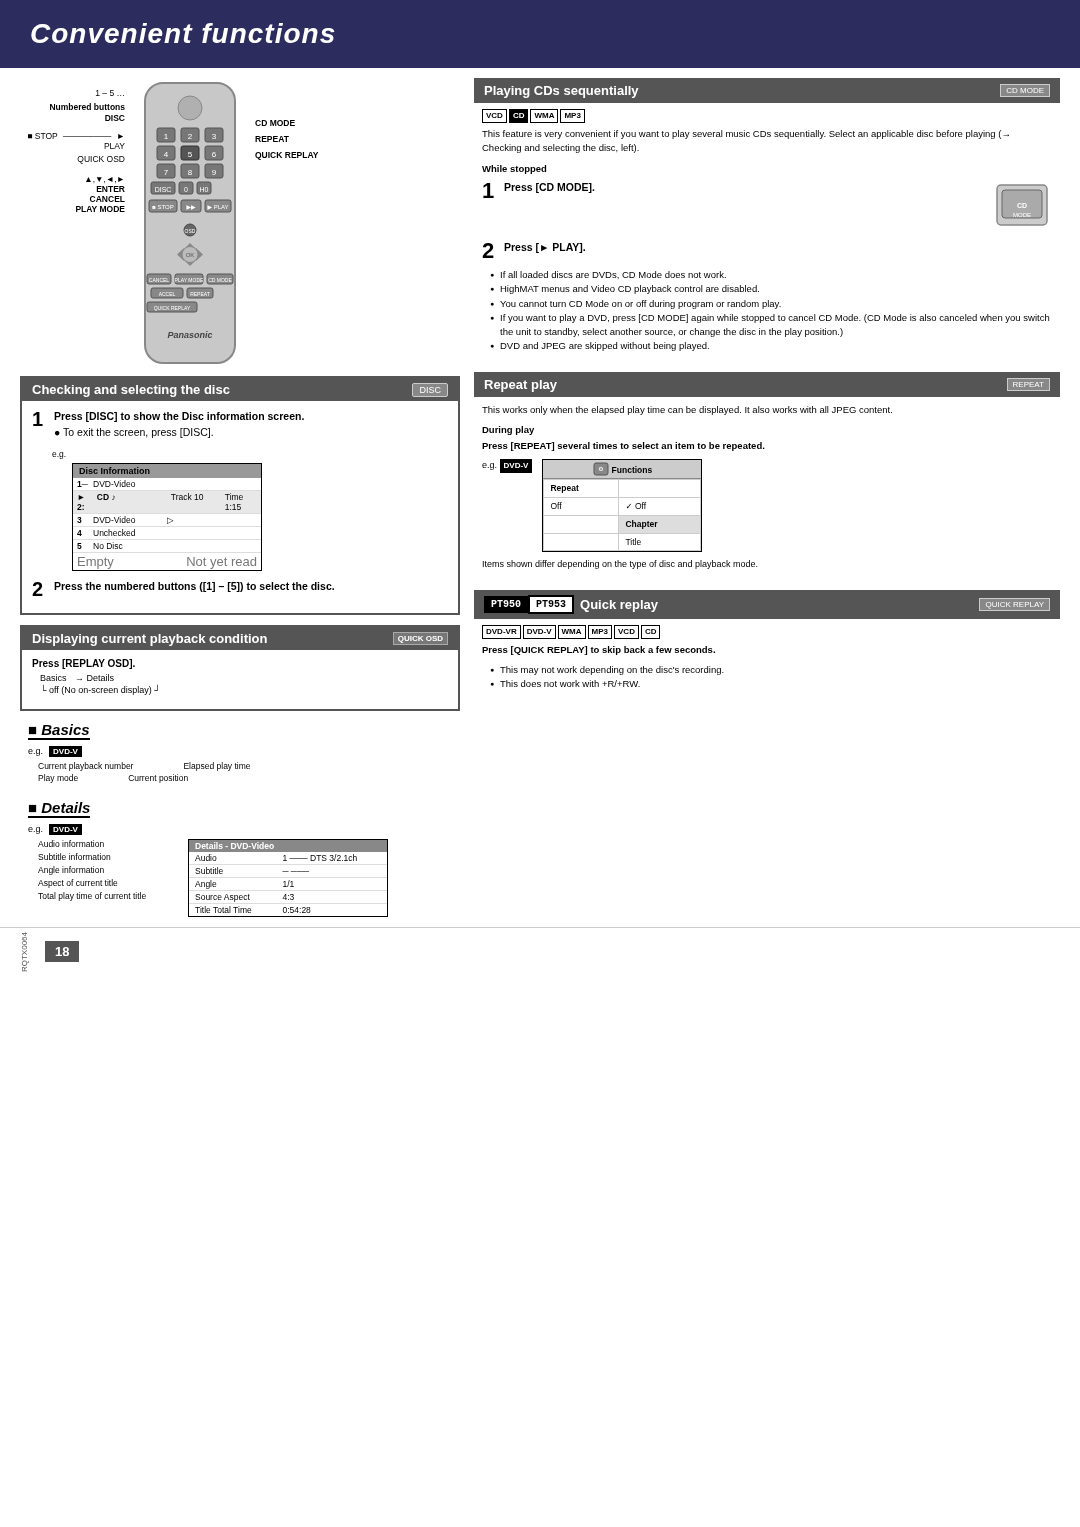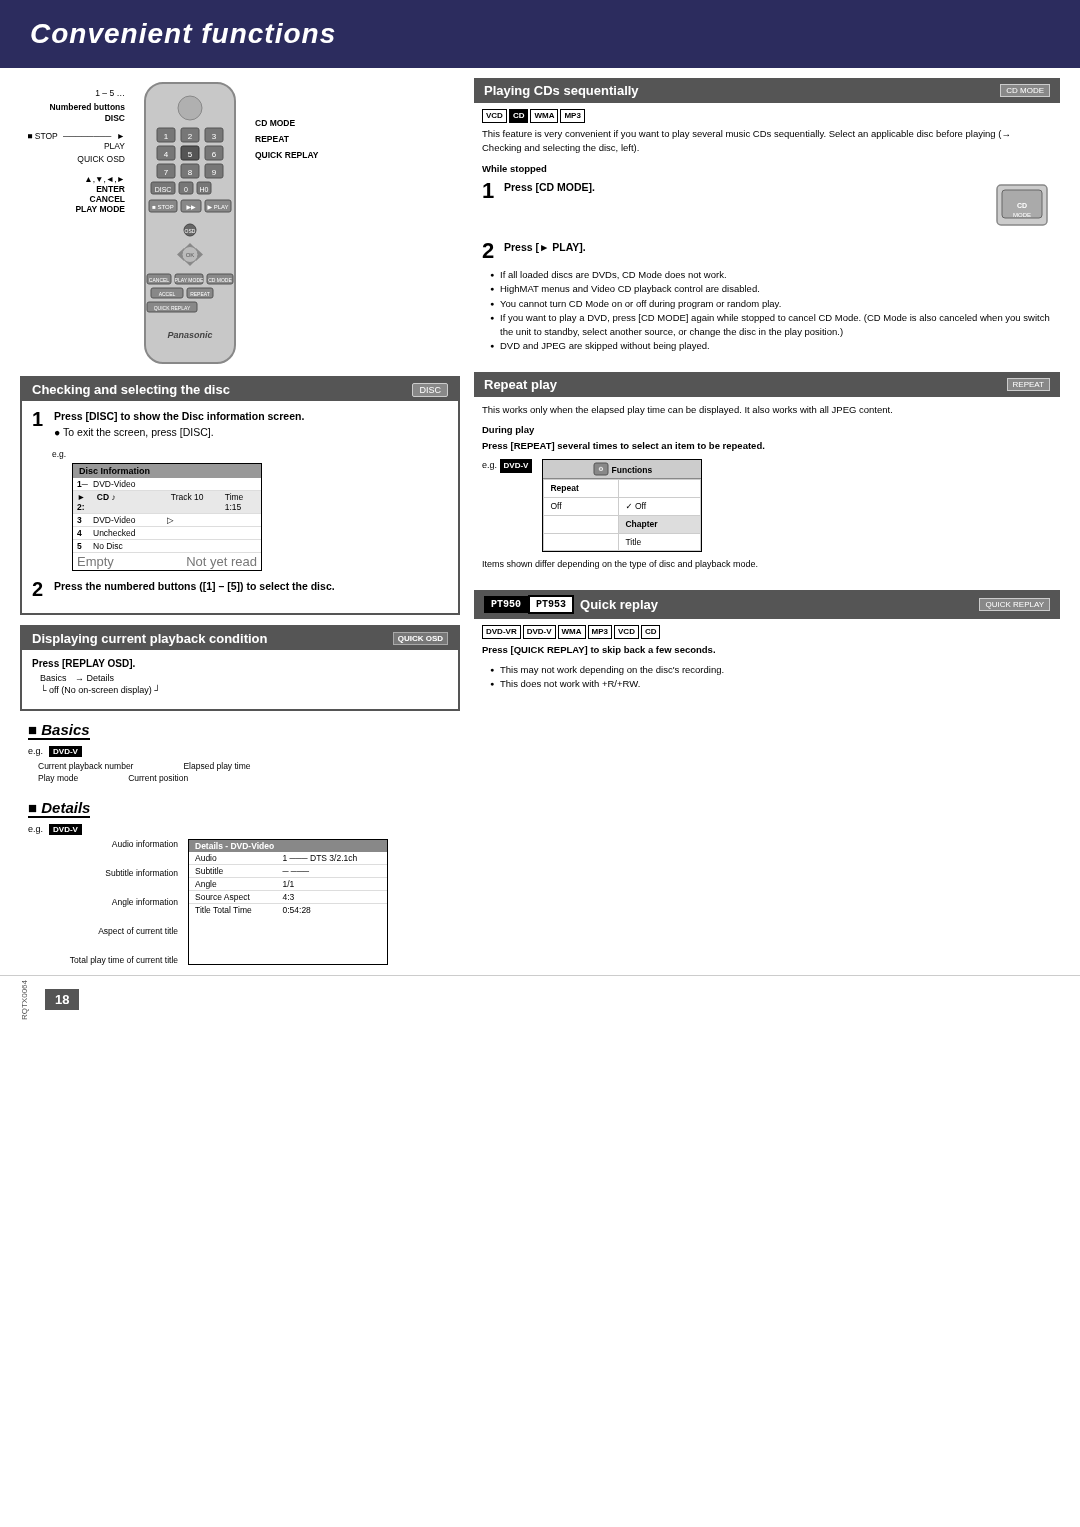--- a/index.html
+++ b/index.html
@@ -495,21 +495,21 @@
       
       <div style="margin-top:16px;">
         <div style="font-size:15px; font-weight:bold; font-style:italic; border-bottom:2px solid #000; display:inline-block; margin-bottom:6px;">■ Details</div>
 
         <div style="display:flex; align-items:flex-start; gap:6px; font-size:9px; margin-bottom:4px;">
           <span>e.g.</span>
           <span class="inline-badge filled">DVD-V</span>
         </div>
 
         <div style="display:flex; gap:10px; margin-left:10px; font-size:8.5px;">
-          <div style="text-align:right; display:flex; flex-direction:column; gap:19px; min-width:140px;">
+          <div style="text-align:left; display:flex; flex-direction:column; gap:3px; min-width:140px;">
             <span>Audio information</span>
             <span>Subtitle information</span>
             <span>Angle information</span>
             <span>Aspect of current title</span>
             <span>Total play time of current title</span>
           </div>
           <div style="border:1px solid #000; min-width:200px;">
             <div style="background:#888; color:#fff; font-weight:bold; padding:1px 6px; font-size:8.5px;">Details - DVD-Video</div>
             <table style="font-size:8.5px; border-collapse:collapse; width:100%;">
               <tbody>

